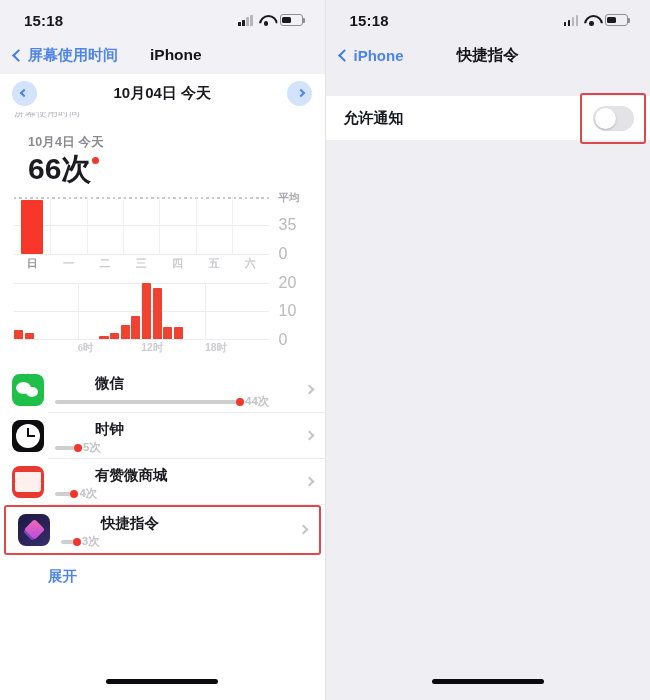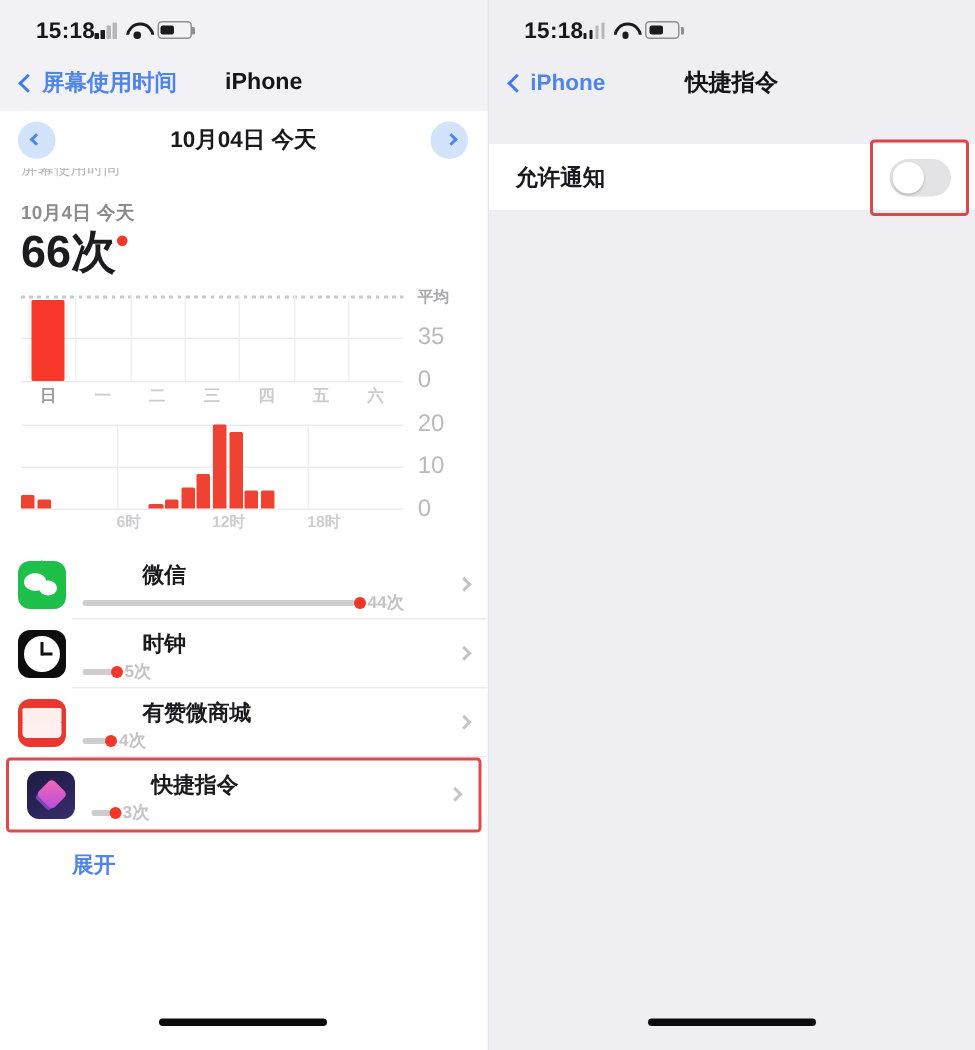--- a/index.html
+++ b/index.html
@@ -10,21 +10,21 @@
     overflow:hidden;
     -webkit-font-smoothing:antialiased;
   }
   .screens { display:flex; width:650px; height:700px; }
   .phone { width:325px; height:700px; position:relative; background:#f2f1f6; display:flex; flex-direction:column; }
   .phone.right { background:#efeef3; }
 
   
   .statusbar {
     height:36px; display:flex; align-items:center;
-    padding:4px 22px 0 24px;
+    justify-content:space-between; padding:4px 22px 0 24px;
     flex:0 0 auto;
   }
   .clock { font-size:15px; font-weight:bold; color:#17171a; letter-spacing:0.2px; }
   .status-icons { display:flex; align-items:center; gap:6px; }
   .sig { display:flex; align-items:flex-end; gap:1.5px; height:11px; }
   .sig i { width:2.5px; background:#1b1b1e; display:block; border-radius:0.5px; }
   .sig i:nth-child(1){ height:4px; }
   .sig i:nth-child(2){ height:6px; }
   .sig i:nth-child(3){ height:8.5px; background:#b6b6bb; }
   .sig i:nth-child(4){ height:11px; background:#b6b6bb; }
@@ -65,21 +65,21 @@
   .circ-btn .cv { width:6px; height:6px; border-top:2px solid #4c87e8; border-right:2px solid #4c87e8; }
   .circ-btn.prev .cv { transform:rotate(-135deg); margin-left:-2px; }
   .circ-btn.next .cv { transform:rotate(45deg); margin-right:-2px; }
   .date-label { font-size:15px; font-weight:bold; color:#1a1a1e; }
 
   
   .body-scroll { background:#fff; flex:1 1 auto; overflow:hidden; position:relative; }
   .cut-text { height:14px; overflow:hidden; padding:0 14px; position:relative; }
   .cut-text span { font-size:11px; color:#b9b9be; display:block; margin-top:-7px; }
 
-  .sec-head { padding:8px 14px 0 14px; }
+  .sec-head { padding:8px 14px 0 28px; }
   .sec-sub { font-size:12.5px; color:#8a8a8f; font-weight:bold; letter-spacing:0.2px; }
   .sec-big { font-size:30px; font-weight:bold; color:#1c1c20; line-height:1.15; margin-top:1px; position:relative; display:inline-block; }
   .reddot { width:7px; height:7px; border-radius:50%; background:#f3372a; display:inline-block; vertical-align:top; margin-top:5px; margin-left:1px; }
 
   
   .chart-week { margin:10px 14px 0 14px; height:74px; position:relative; }
   .chart-plot { position:absolute; left:0; top:0; bottom:17px; right:42px; }
   .gline { position:absolute; left:0; right:0; height:1px; background:#ececf0; }
   .dotline { position:absolute; left:0; right:0; top:0; height:2px;
     background-image:repeating-linear-gradient(to right,#c9c9cf 0 2.5px,transparent 2.5px 5.5px);
@@ -284,21 +284,21 @@
               <div class="hb" style="height: 0%; background: rgb(238, 66, 51);"></div>
               <div class="hb" style="height: 0%; background: rgb(238, 66, 51);"></div>
               <div class="hb" style="height: 0%; background: rgb(238, 66, 51);"></div>
               <div class="hb" style="height: 0%; background: rgb(238, 66, 51);"></div>
               <div class="hb" style="height: 0%; background: rgb(238, 66, 51);"></div>
               <div class="hb" style="height: 0%; background: rgb(238, 66, 51);"></div>
             </div>
         </div>
         <div class="hr-xlabels" id="hr-xlabels">
             <span style="left: 0%; margin-top: 31px;">0时</span>
-            <span style="left: 25%;">6时</span>
+            <span style="left: 25%; font-family: Liberation Serif, serif;">6时</span>
             <span style="left: 50%;">12时</span>
             <span style="left: 75%;">18时</span>
           </div>
         <div class="yaxis">
           <span style="top:0%">20</span>
           <span style="top:50%">10</span>
           <span style="top:100%">0</span>
         </div>
       </div>
 

